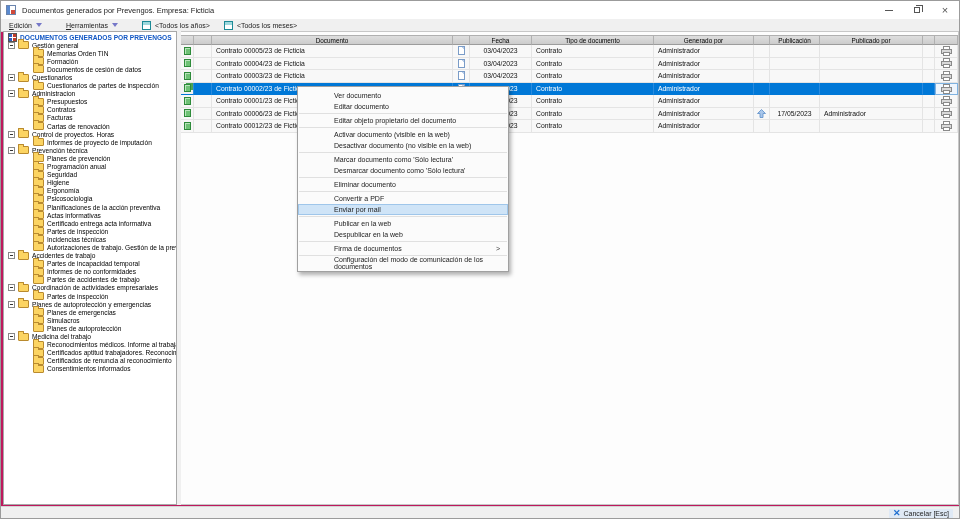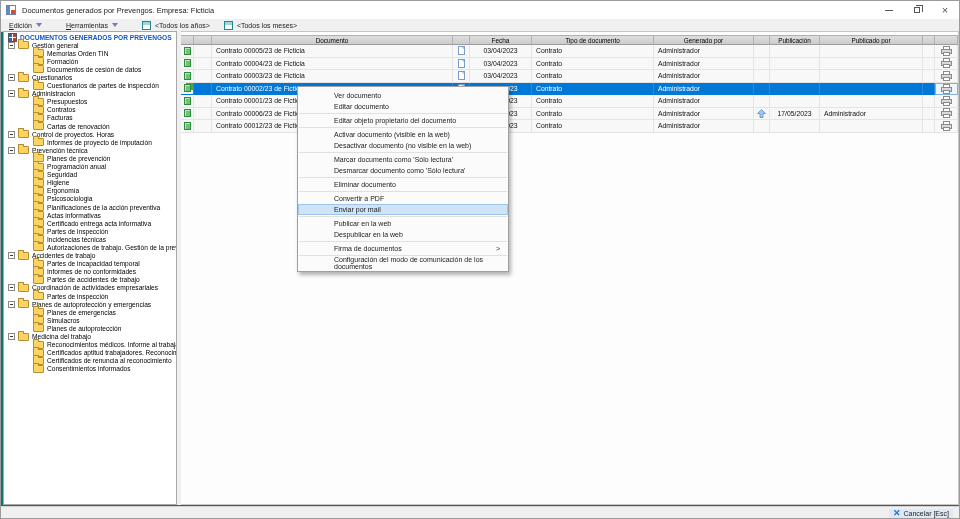--- a/index.html
+++ b/index.html
@@ -1,17 +1,17 @@
 <!DOCTYPE html>
 <html><head>
 <meta charset="utf-8">
 <style>
   * { margin:0; padding:0; box-sizing:border-box; }
   html,body { width:960px; height:519px; font-family:"Liberation Sans", sans-serif; background:#e8e8e8; }
-  .window { position:absolute; left:0; top:0; width:960px; height:519px; background:#0f766e; border:1px solid #9b9b9b; overflow:hidden; }
+  .window { position:absolute; left:0; top:0; width:960px; height:519px; background:#be185d; border:1px solid #9b9b9b; overflow:hidden; }
 
   
   .titlebar { position:absolute; left:0; top:0; width:100%; height:18px; background:#fff; display:flex; align-items:center; }
   .app-icon { width:10px; height:10px; margin:0 6px 0 5px; border:1px solid #6a84ad;
               background:linear-gradient(90deg,#5a8ad0 0 3px,#fff 0); position:relative; }
   .app-icon::after { content:""; position:absolute; right:0px; bottom:0px; width:4px; height:4px; background:#d04a3a; }
   .title-text { font-size:7.5px; color:#1a1a1a; }
   .win-controls { position:absolute; right:0; top:0; height:18px; display:flex; }
   .win-btn { width:28px; height:18px; display:flex; align-items:center; justify-content:center; color:#444; }
   .glyph-min { width:8px; height:1px; background:#555; }

